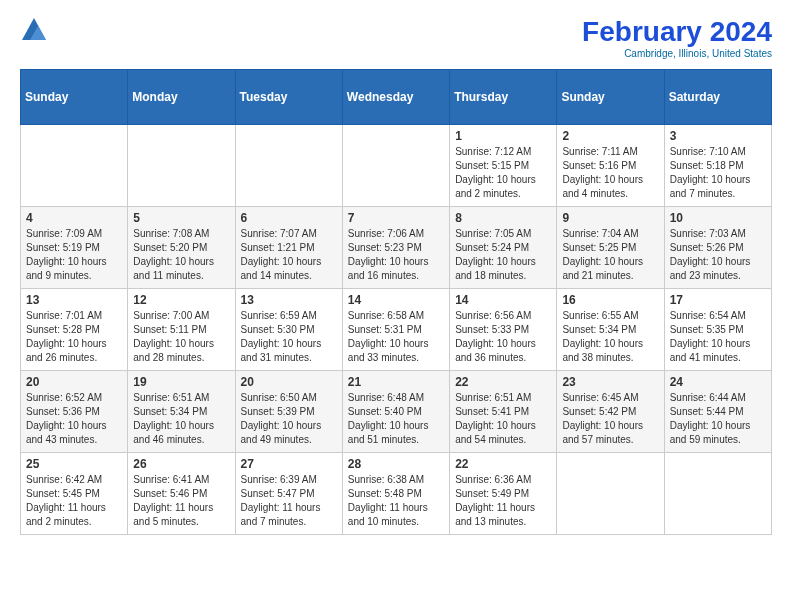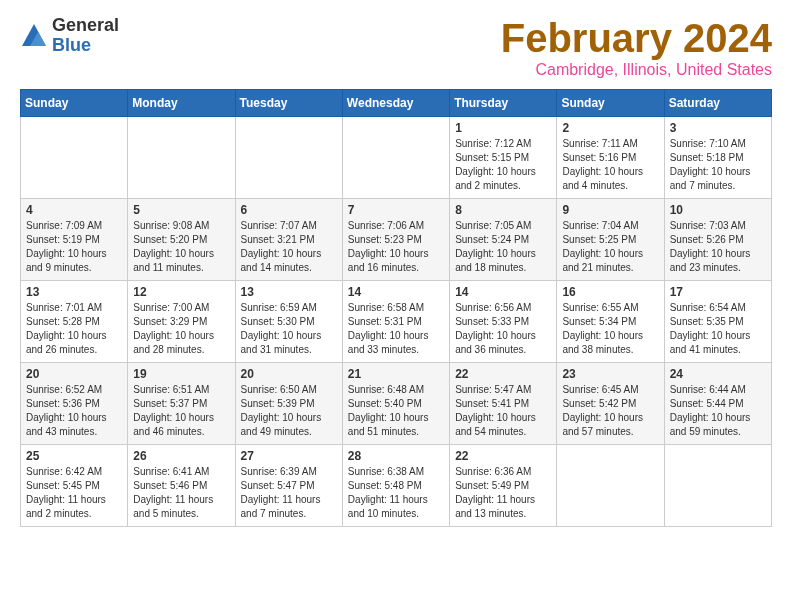--- a/index.html
+++ b/index.html
@@ -37,37 +37,37 @@
     }
     .logo-icon {
       width: 28px;
       height: 28px;
       margin-right: 4px;
     }
     .title-area {
       text-align: right;
     }
     .month-title {
-      font-size: 40px;
-      font-weight: bold;
-      color: #a16207;
+      font-size: 28px;
+      font-weight: bold;
+      color: #1d4ed8;
     }
     .location-subtitle {
-      font-size: 16px;
-      color: #ec4899;
+      font-size: 10px;
+      color: #0369a1;
     }
     .calendar-table {
       width: 100%;
       border-collapse: collapse;
       font-size: 11px;
     }
     .calendar-table th {
       background: #2a6db5;
       color: #fff;
-      padding: 6px 4px;
+      padding: 20px 4px;
       text-align: left;
       font-size: 12px;
       font-weight: bold;
       border: 1px solid #1a5ca5;
     }
     .calendar-table td {
       border: 1px solid #ccc;
       vertical-align: top;
       padding: 4px 5px;
       width: calc(100% / 7);
@@ -95,24 +95,20 @@
   </style>
 </head>
 <body>
 
 <div class="header-area">
   <div class="logo">
     <svg class="logo-icon" viewBox="0 0 28 28">
       <polygon points="14,2 26,24 2,24" fill="#2a6db5"></polygon>
       <polygon points="18,10 26,24 10,24" fill="#5a9de0" opacity="0.7"></polygon>
     </svg>
-    <div class="logo-text">
-      <span class="logo-general">General</span>
-      <span class="logo-blue">Blue</span>
-    </div>
   </div>
   <div class="title-area">
     <div class="month-title">February 2024</div>
     <div class="location-subtitle">Cambridge, Illinois, United States</div>
   </div>
 </div>
 
 <table class="calendar-table">
   <thead>
     <tr>
@@ -156,29 +152,29 @@
       <tr>
         <td>
           <span class="day-number">4</span>
           <div class="day-info">Sunrise: 7:09 AM
 Sunset: 5:19 PM
 Daylight: 10 hours
 and 9 minutes.</div>
         </td>
         <td>
           <span class="day-number">5</span>
-          <div class="day-info">Sunrise: 9:08 AM
+          <div class="day-info">Sunrise: 7:08 AM
 Sunset: 5:20 PM
 Daylight: 10 hours
 and 11 minutes.</div>
         </td>
         <td>
           <span class="day-number">6</span>
           <div class="day-info">Sunrise: 7:07 AM
-Sunset: 3:21 PM
+Sunset: 1:21 PM
 Daylight: 10 hours
 and 14 minutes.</div>
         </td>
         <td>
           <span class="day-number">7</span>
           <div class="day-info">Sunrise: 7:06 AM
 Sunset: 5:23 PM
 Daylight: 10 hours
 and 16 minutes.</div>
         </td>
@@ -208,21 +204,21 @@
         <td>
           <span class="day-number">13</span>
           <div class="day-info">Sunrise: 7:01 AM
 Sunset: 5:28 PM
 Daylight: 10 hours
 and 26 minutes.</div>
         </td>
         <td>
           <span class="day-number">12</span>
           <div class="day-info">Sunrise: 7:00 AM
-Sunset: 3:29 PM
+Sunset: 5:11 PM
 Daylight: 10 hours
 and 28 minutes.</div>
         </td>
         <td>
           <span class="day-number">13</span>
           <div class="day-info">Sunrise: 6:59 AM
 Sunset: 5:30 PM
 Daylight: 10 hours
 and 31 minutes.</div>
         </td>
@@ -259,41 +255,41 @@
         <td>
           <span class="day-number">20</span>
           <div class="day-info">Sunrise: 6:52 AM
 Sunset: 5:36 PM
 Daylight: 10 hours
 and 43 minutes.</div>
         </td>
         <td>
           <span class="day-number">19</span>
           <div class="day-info">Sunrise: 6:51 AM
-Sunset: 5:37 PM
+Sunset: 5:34 PM
 Daylight: 10 hours
 and 46 minutes.</div>
         </td>
         <td>
           <span class="day-number">20</span>
           <div class="day-info">Sunrise: 6:50 AM
 Sunset: 5:39 PM
 Daylight: 10 hours
 and 49 minutes.</div>
         </td>
         <td>
           <span class="day-number">21</span>
           <div class="day-info">Sunrise: 6:48 AM
 Sunset: 5:40 PM
 Daylight: 10 hours
 and 51 minutes.</div>
         </td>
         <td>
           <span class="day-number">22</span>
-          <div class="day-info">Sunrise: 5:47 AM
+          <div class="day-info">Sunrise: 6:51 AM
 Sunset: 5:41 PM
 Daylight: 10 hours
 and 54 minutes.</div>
         </td>
         <td>
           <span class="day-number">23</span>
           <div class="day-info">Sunrise: 6:45 AM
 Sunset: 5:42 PM
 Daylight: 10 hours
 and 57 minutes.</div>

